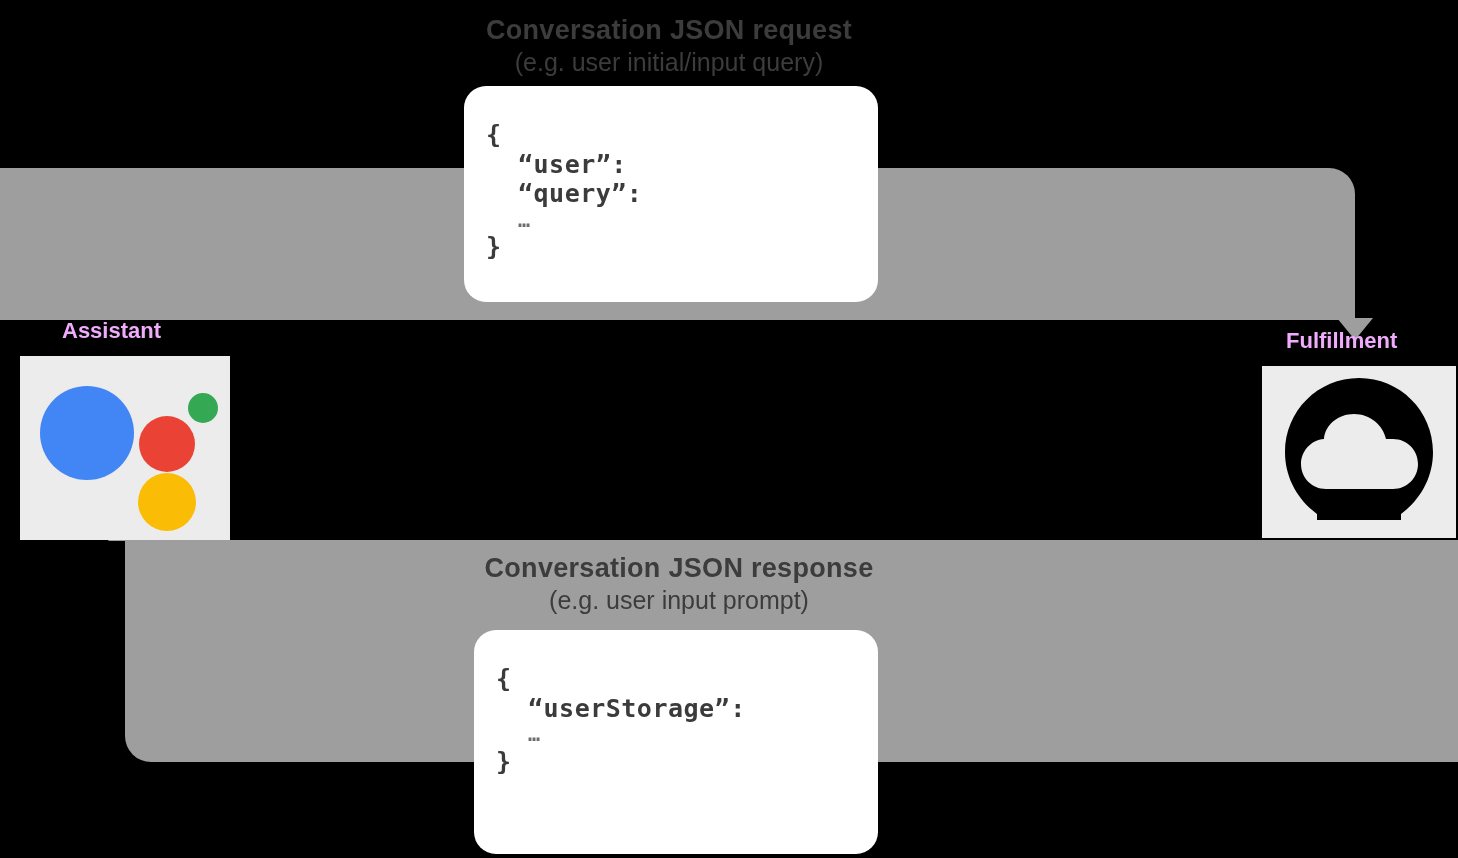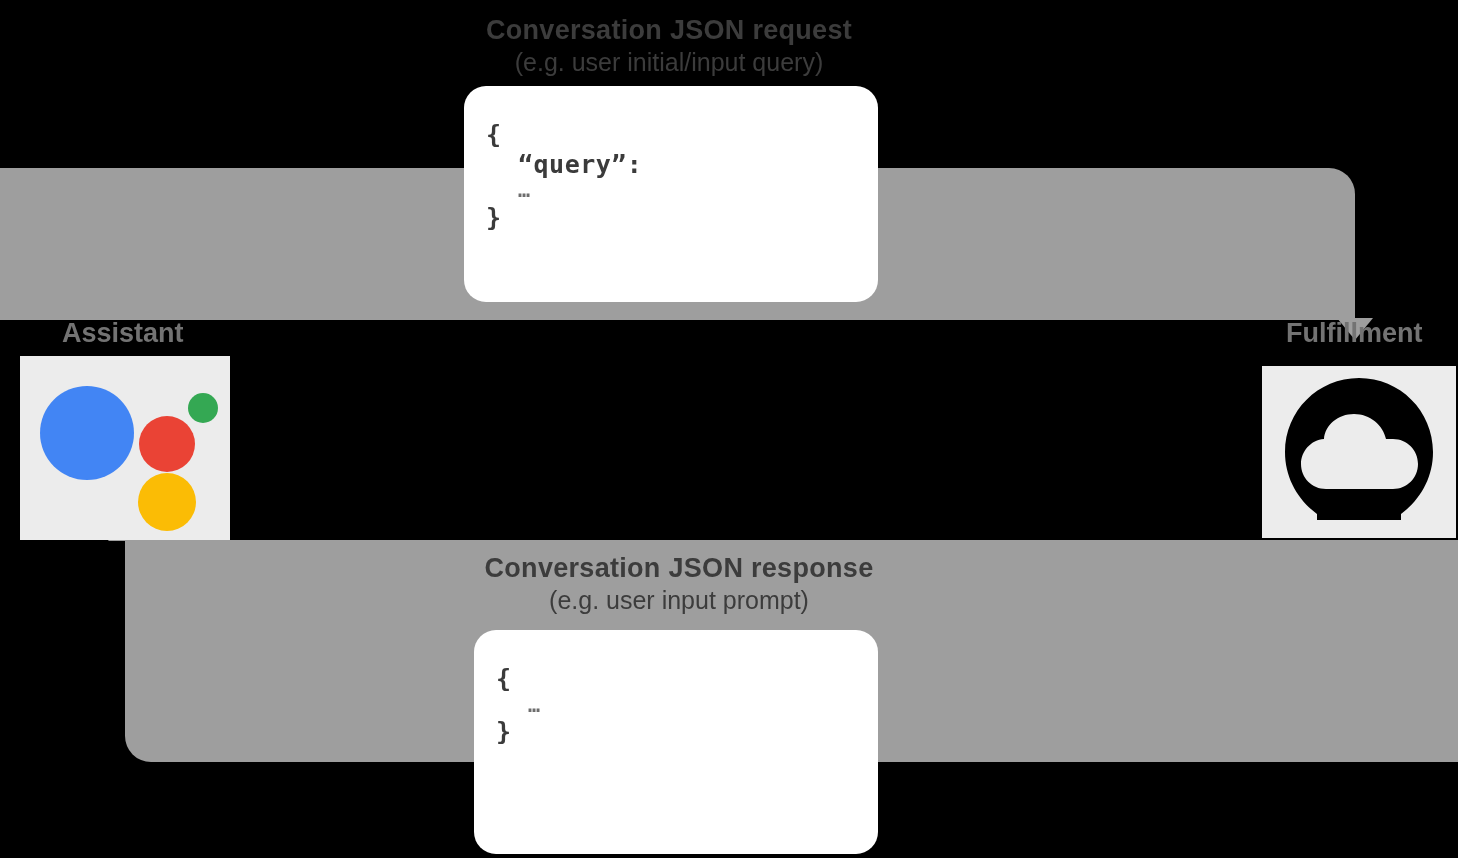--- a/index.html
+++ b/index.html
@@ -137,27 +137,27 @@
   .flow-label .sub {
     font-size: 25px;
     font-weight: normal;
     line-height: 1.22;
   }
   .label-request  { left: 379px; top: 14px;  width: 580px; }
   .label-response { left: 389px; top: 552px; width: 580px; }
 
   .node-label {
     position: absolute;
-    color: #737373;
-    font-size: 27px;
+    color: #f0abfc;
+    font-size: 22px;
     font-weight: bold;
     font-family: "Liberation Sans", sans-serif;
   }
   .label-assistant   { left: 62px;   top: 318px; }
-  .label-fulfillment { left: 1286px; top: 318px; text-align: right; }
+  .label-fulfillment { left: 1286px; top: 328px; text-align: right; }
 </style>
 </head>
 <body>
 
 <div id="stage">
 
   <div class="rail rail-top"></div>
   <div class="arrowhead arrow-down"></div>
 
   <div class="rail rail-bottom"></div>
@@ -168,27 +168,29 @@
     <div class="sub">(e.g. user input prompt)</div>
   </div>
 
   <div class="flow-label label-request">
     <div class="title">Conversation JSON request</div>
     <div class="sub">(e.g. user initial/input query)</div>
   </div>
 
   <div class="json-card json-card-request">
     <div class="json-line">{</div>
+    <div class="json-line json-indent">“user”:</div>
     <div class="json-line json-indent">“query”:</div>
     <div class="json-line json-ellipsis">…</div>
     <div class="json-line">}</div>
   </div>
 
   <div class="json-card json-card-response">
     <div class="json-line">{</div>
+    <div class="json-line json-indent">“userStorage”:</div>
     <div class="json-line json-ellipsis">…</div>
     <div class="json-line">}</div>
   </div>
 
   <div class="node-label label-assistant">Assistant</div>
   <div class="tile tile-assistant">
     <div class="ga-logo">
       <div class="ga-dot ga-blue"></div>
       <div class="ga-dot ga-red"></div>
       <div class="ga-dot ga-green"></div>

